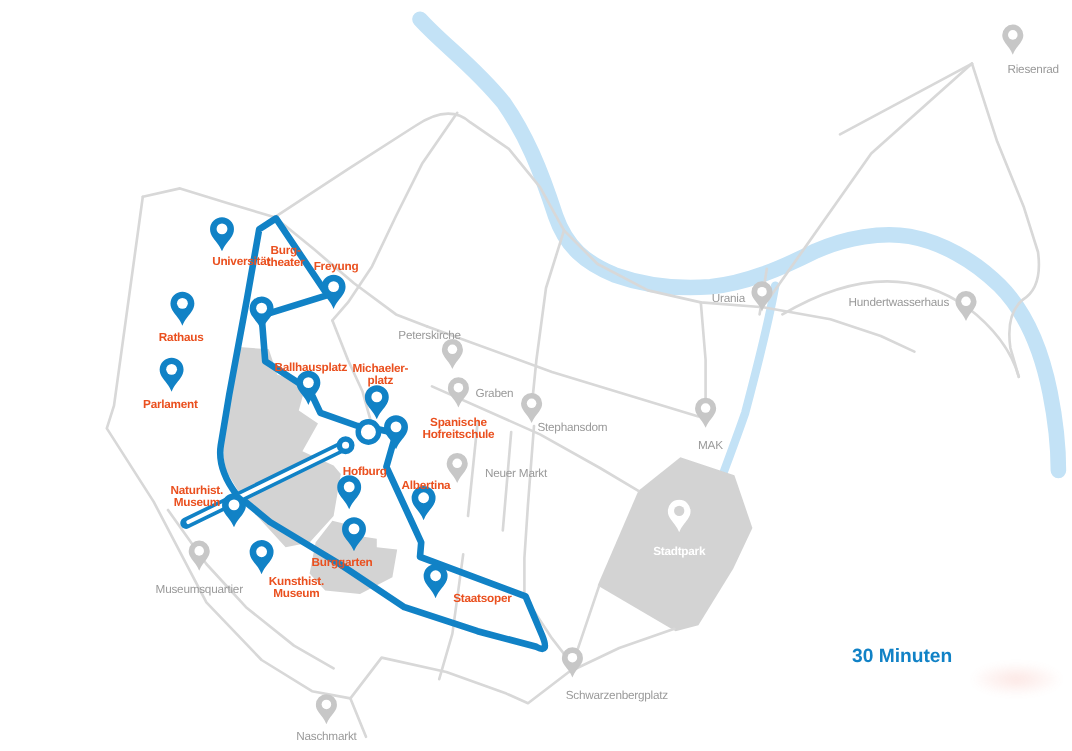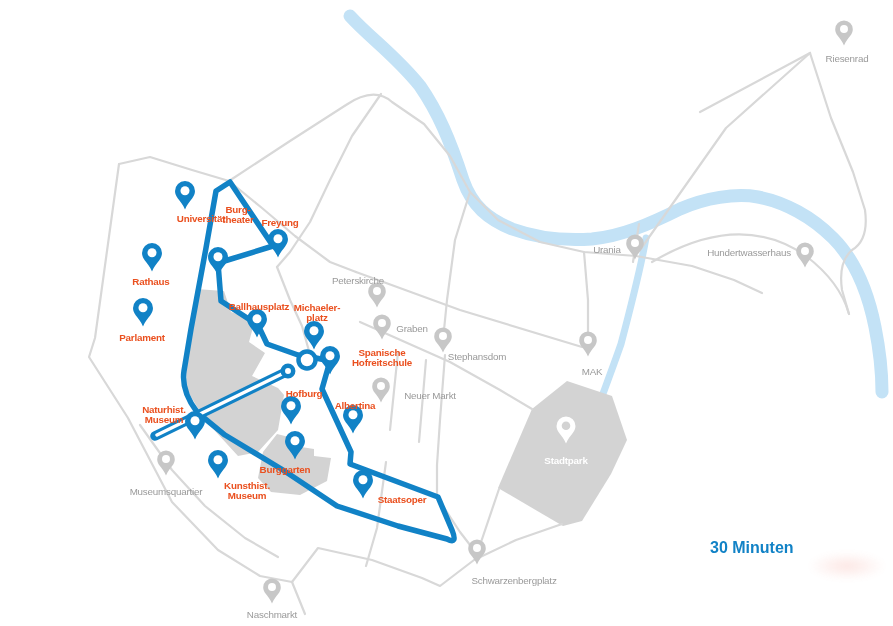--- a/index.html
+++ b/index.html
@@ -89,21 +89,21 @@
     <circle class="turn-circle" cx="307" cy="360" r="8.5"></circle>
   </svg>
 
   <div id="markers">
       <div class="marker poi" style="left: 844px; top: 46px;">
         <svg class="pinsvg" viewBox="-10 -27.6 20 28.1">
           <path class="pin-body poi" d="M0,0 C-2,-5 -4.6,-7.4 -6.8,-10.5 C-8.6,-13 -9.5,-15.1 -9.5,-17.6 A9.5,9.5 0 1 1 9.5,-17.6 C9.5,-15.1 8.6,-13 6.8,-10.5 C4.6,-7.4 2,-5 0,0 Z"></path>
           <circle class="pin-hole poi" cx="0" cy="-17.8" r="4.3"></circle>
         </svg>
       </div>
-      <div class="label poi" style="left: 847px; top: 59px;">Riesenrad</div>
+      <div class="label poi" style="left: 847px; top: 59px; padding-left: 28px;">Riesenrad</div>
       <div class="marker poi" style="left: 635px; top: 260px;">
         <svg class="pinsvg" viewBox="-10 -27.6 20 28.1">
           <path class="pin-body poi" d="M0,0 C-2,-5 -4.6,-7.4 -6.8,-10.5 C-8.6,-13 -9.5,-15.1 -9.5,-17.6 A9.5,9.5 0 1 1 9.5,-17.6 C9.5,-15.1 8.6,-13 6.8,-10.5 C4.6,-7.4 2,-5 0,0 Z"></path>
           <circle class="pin-hole poi" cx="0" cy="-17.8" r="4.3"></circle>
         </svg>
       </div>
       <div class="label poi" style="left: 607px; top: 250px;">Urania</div>
       <div class="marker poi" style="left: 805px; top: 268px;">
         <svg class="pinsvg" viewBox="-10 -27.6 20 28.1">
           <path class="pin-body poi" d="M0,0 C-2,-5 -4.6,-7.4 -6.8,-10.5 C-8.6,-13 -9.5,-15.1 -9.5,-17.6 A9.5,9.5 0 1 1 9.5,-17.6 C9.5,-15.1 8.6,-13 6.8,-10.5 C4.6,-7.4 2,-5 0,0 Z"></path>

